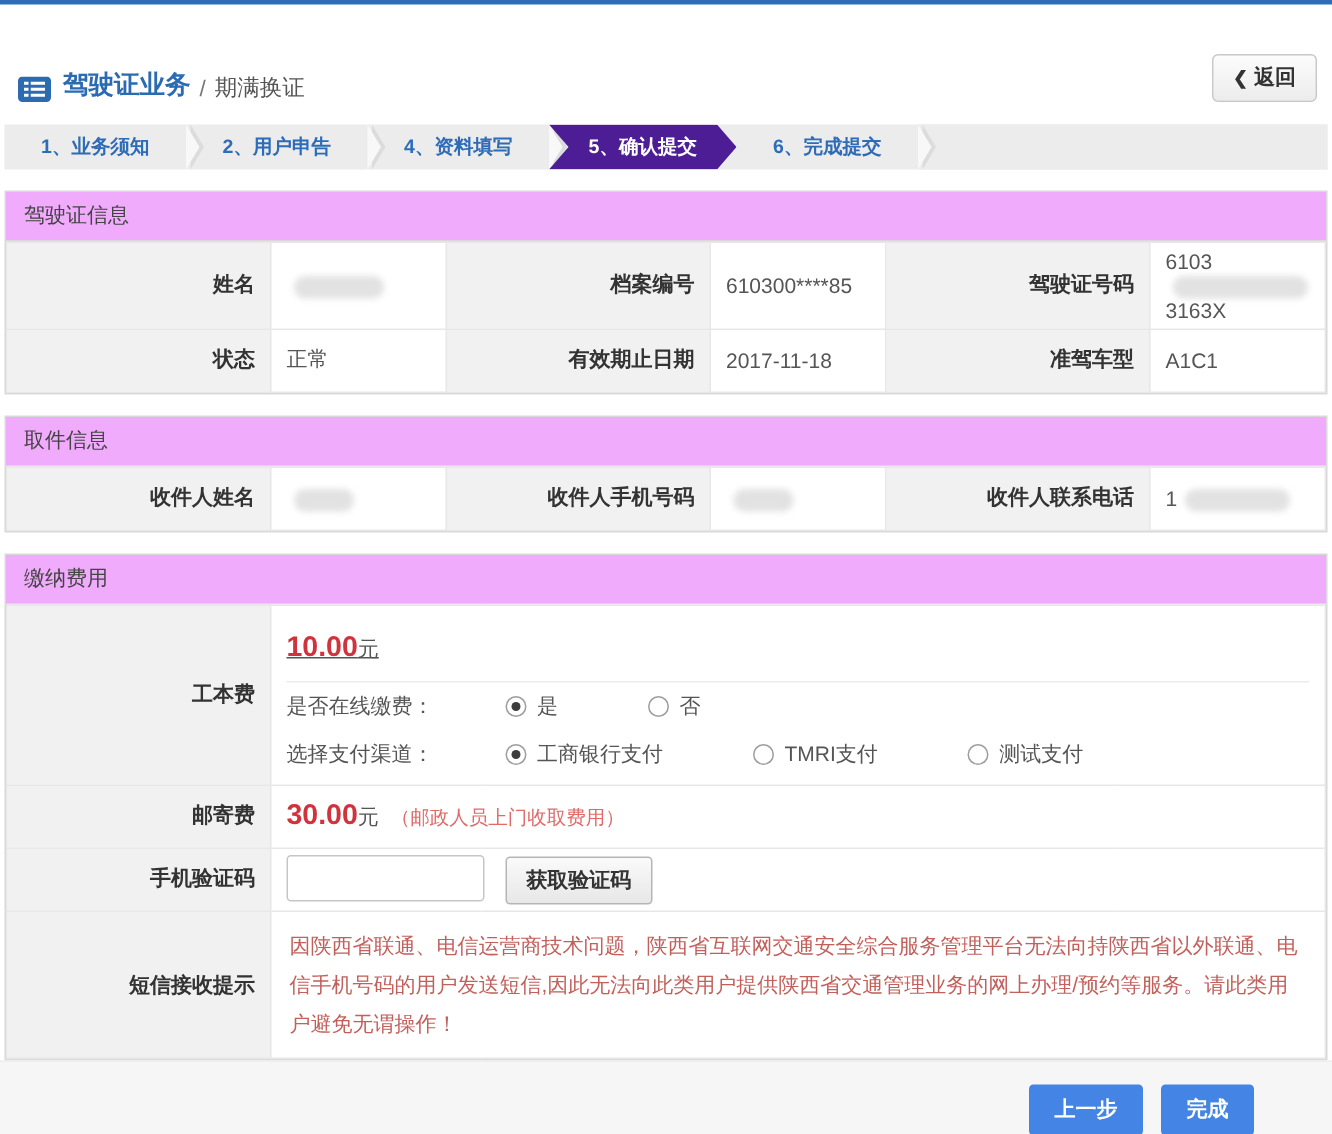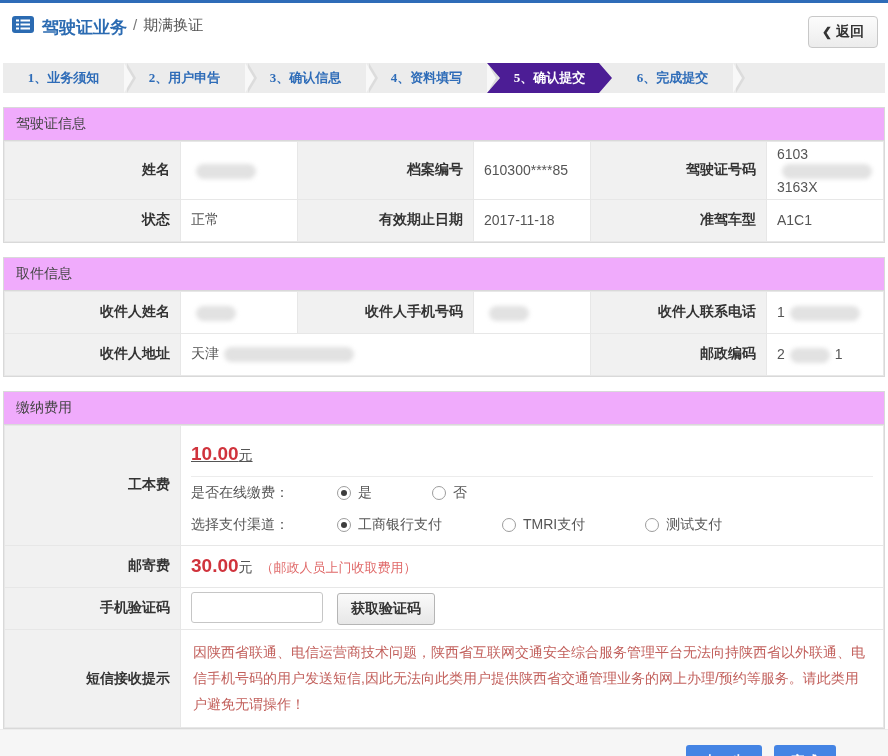--- a/index.html
+++ b/index.html
@@ -7,40 +7,40 @@
   body {
     height: 756px;
     font-family: "Liberation Sans", "DejaVu Sans", sans-serif;
     background: #fff;
     border-top: 3px solid #2e6cb8;
     display: flex;
     flex-direction: column;
     overflow: hidden;
   }
   
-  .page-header { display: flex; align-items: flex-start; padding: 13px 10px 13px 12px; }
+  .page-header { display: flex; align-items: flex-end; padding: 13px 10px 13px 12px; margin-top: 20px; }
   .title-icon { display: inline-flex; margin-right: 8px; }
   .page-title { color: #2b6bb2; font-size: 17px; font-weight: bold; }
   .title-divider { color: #777; font-size: 15px; margin: 0 6px; }
   .page-subtitle { color: #555; font-size: 15px; }
   .back-btn {
     margin-left: auto;
     padding: 6px 13px;
     background: linear-gradient(#fcfcfc, #ececec);
     border: 1px solid #c8c8c8;
     border-radius: 4px;
     color: #333; font-size: 14px; font-weight: bold;
     cursor: pointer; display: inline-flex; align-items: center; gap: 4px;
   }
   .back-btn .chev { font-size: 12px; color: #333; }
   
   .step-bar { display: flex; height: 30px; background: #ececec; margin: 2px 3px 0; font-size: 13px; }
   .step {
     width: 121px; line-height: 30px; text-align: center;
-    color: #2e6cb8; font-weight: bold; position: relative; font-family: Liberation Serif, serif;
+    color: #2e6cb8; font-weight: bold; position: relative;
   }
   .step:nth-child(1){z-index:6}.step:nth-child(2){z-index:5}.step:nth-child(3){z-index:4}
   .step:nth-child(4){z-index:3}.step:nth-child(6){z-index:2}
   .step:not(.active)::before {
     content:""; position:absolute; right:-12px; top:0; z-index:1;
     border-top:15px solid transparent; border-bottom:15px solid transparent;
     border-left:9px solid #dcdcdc;
   }
   .step:not(.active)::after {
     content:""; position:absolute; right:-9px; top:0; z-index:1;
@@ -127,21 +127,20 @@
   <span class="page-subtitle">期满换证</span>
   <button class="back-btn">
     <span class="chev">❮</span>
     <span>返回</span>
   </button>
 </div>
 
 <div class="step-bar">
   <div class="step">1、业务须知</div>
   <div class="step">2、用户申告</div>
-  <div class="step">3、确认信息</div>
   <div class="step">4、资料填写</div>
   <div class="step active">5、确认提交</div>
   <div class="step">6、完成提交</div>
   <div class="step-filler"></div>
 </div>
 
 <div class="section">
   <div class="section-title">驾驶证信息</div>
   <table class="info">
     <tbody>
@@ -169,26 +168,20 @@
   <div class="section-title">取件信息</div>
   <table class="info">
     <tbody>
         <tr>
       <td class="lbl">收件人姓名</td>
       <td class="val"><span class="blur w40"></span></td>
       <td class="lbl">收件人手机号码</td>
       <td class="val"><span class="blur w40"></span></td>
       <td class="lbl">收件人联系电话</td>
       <td class="val"><span>1</span><span class="blur w70"></span></td>
-    </tr>
-    <tr>
-      <td class="lbl">收件人地址</td>
-      <td class="val" colspan="3"><span>天津</span><span class="blur w130"></span></td>
-      <td class="lbl">邮政编码</td>
-      <td class="val"><span>2</span><span class="blur w40"></span><span>1</span></td>
     </tr>
   </tbody>
     </table>
 </div>
 
 <div class="section">
   <div class="section-title">缴纳费用</div>
   <table class="info">
     <tbody>
         <tr>

